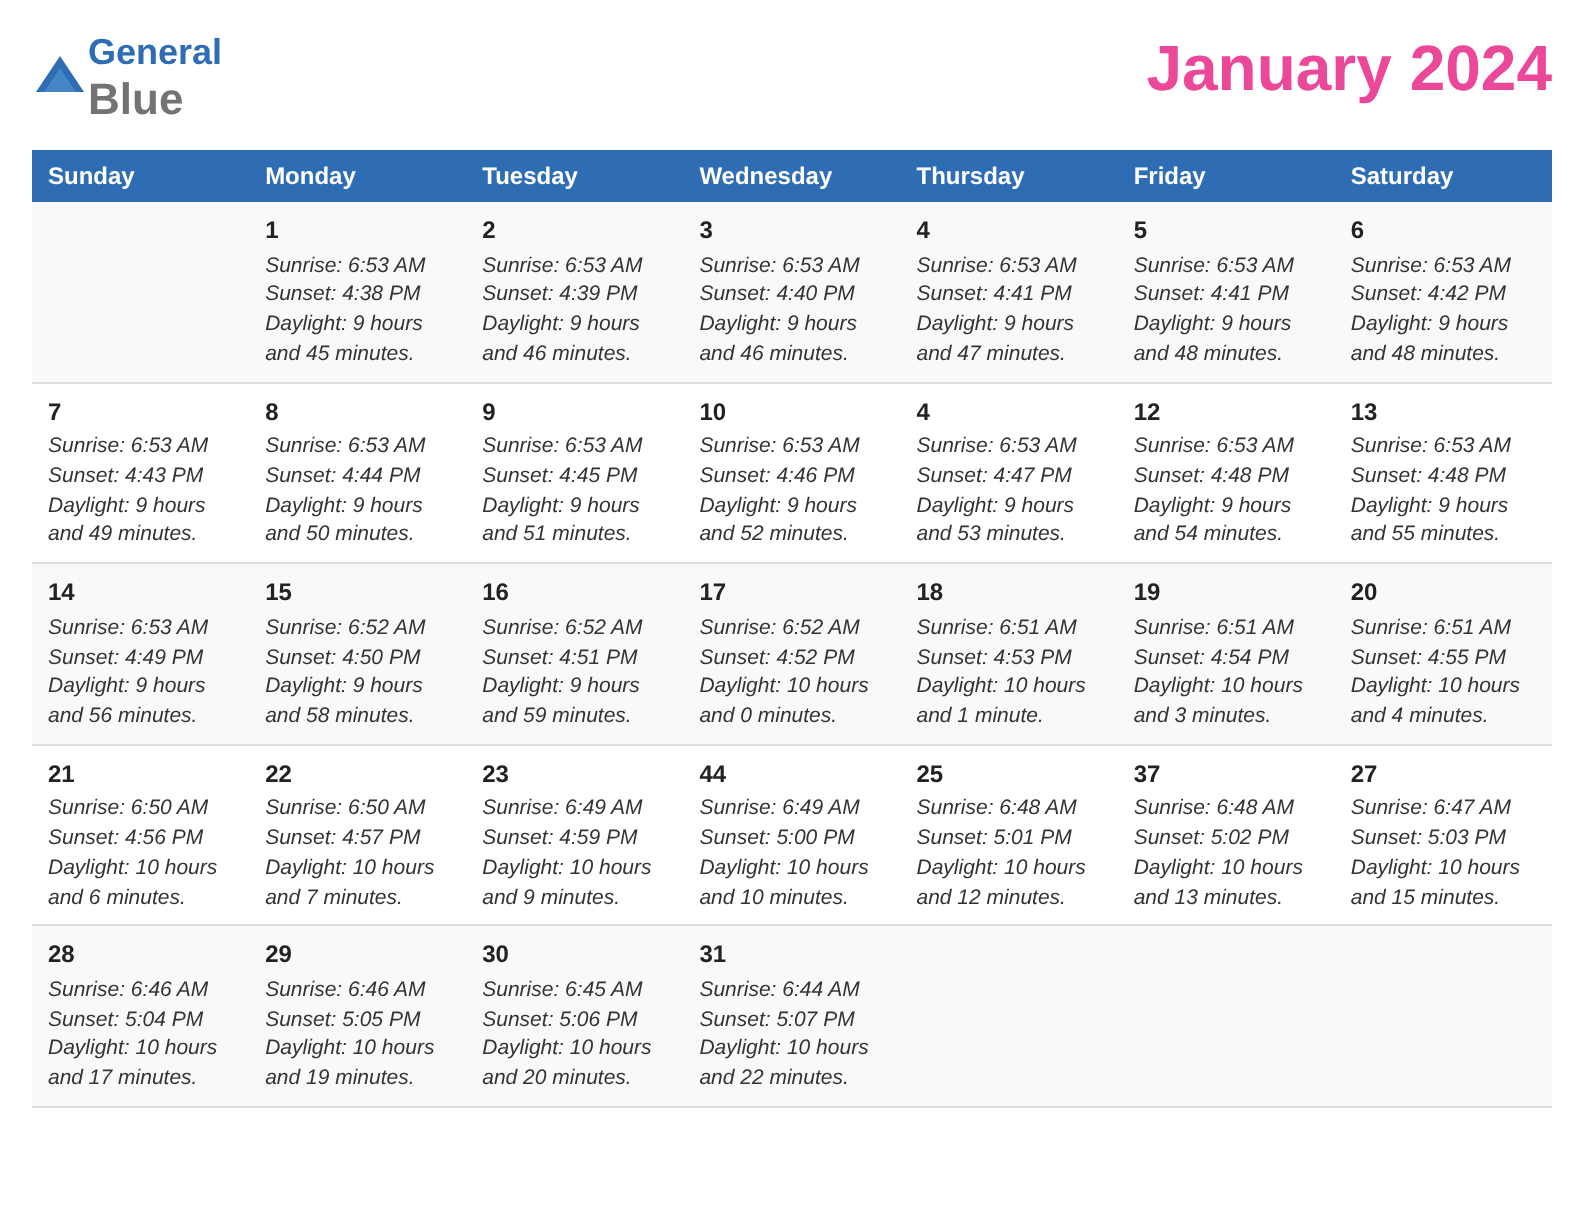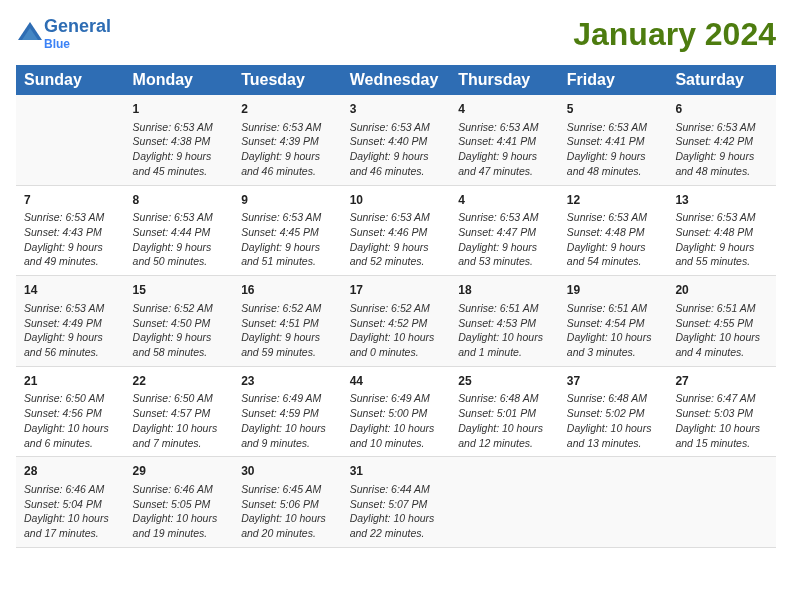--- a/index.html
+++ b/index.html
@@ -24,37 +24,37 @@
     .logo-icon {
       width: 28px;
       height: 28px;
     }
     .title-block {
       text-align: right;
     }
     .month-title {
       font-size: 32px;
       font-weight: bold;
-      color: #4d7c0f;
+      color: #ec4899;
     }
     .location {
       font-size: 16px;
       color: #333;
     }
     table {
       width: 100%;
       border-collapse: collapse;
       font-size: 11px;
     }
     thead tr th {
       background-color: #2e6db4;
       color: #fff;
       text-align: left;
       padding: 6px 8px;
-      font-size: 16px;
+      font-size: 12px;
       font-weight: bold;
     }
     tbody tr {
       border-bottom: 1px solid #ddd;
     }
     tbody tr:nth-child(odd) {
       background-color: #f9f9f9;
     }
     tbody tr:nth-child(even) {
       background-color: #fff;
@@ -84,21 +84,21 @@
 <div class="header">
   <div class="logo">
     <svg class="logo-icon" viewBox="0 0 28 28">
       <polygon points="14,2 26,20 2,20" fill="#2e6db4"></polygon>
       <polygon points="14,8 22,20 6,20" fill="#5a9fd4" opacity="0.5"></polygon>
     </svg>
     <div>
       <div style="font-size:18px;font-weight:bold;color:#1a1a2e;">
         <span style="color:#2e6db4;">General</span>
       </div>
-      <div style="font-size:12px;font-weight:bold;color:#3b82f6;">Blue</div>
+      <div style="font-size:22px;font-weight:bold;color:#737373;">Blue</div>
     </div>
   </div>
   <div class="title-block">
     <div class="month-title">January 2024</div>
   </div>
 </div>
 
 <table>
   <thead>
     <tr>

